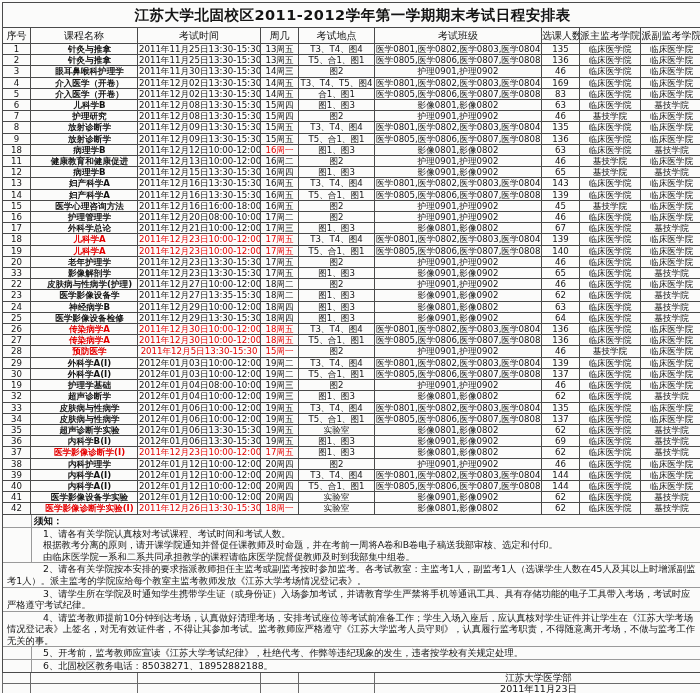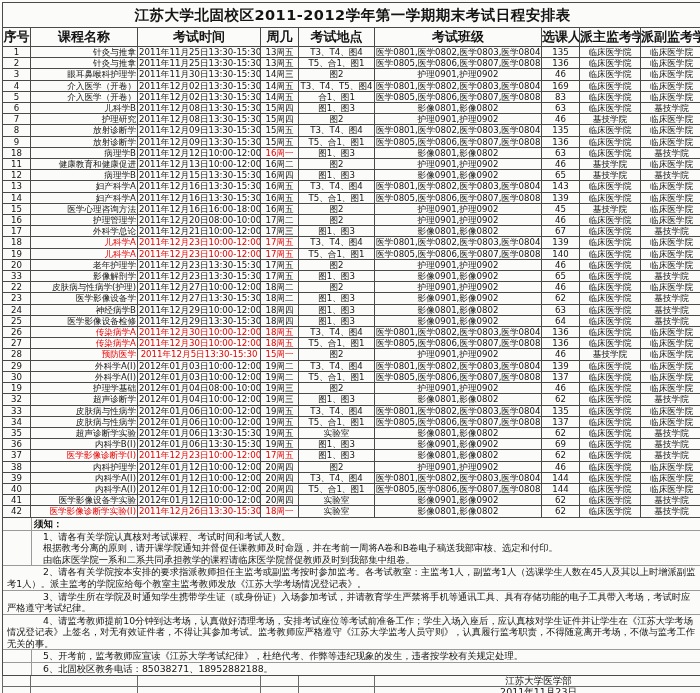--- a/index.html
+++ b/index.html
@@ -3,23 +3,23 @@
 <meta charset="utf-8">
 <style>
   html,body{margin:0;padding:0;background:#fbfbfa;}
   body{width:700px;height:693px;overflow:hidden;
        font-family:"DejaVu Sans",sans-serif;color:#141414;}
   .sheet{position:absolute;left:2px;top:2px;width:696px;}
   table{border-collapse:collapse;table-layout:fixed;width:696px;}
   td,th{border:1px solid #4a4a4a;overflow:hidden;white-space:nowrap;
         padding:0 1px;text-align:center;vertical-align:middle;}
   th.title-cell{height:24px;font-size:14.5px;font-weight:bold;letter-spacing:.5px;}
-  thead th.colhead{height:15px;font-size:13px;font-weight:bold;padding:0;}
+  thead th.colhead{height:15px;font-size:10px;font-weight:normal;padding:0;}
   tbody td{height:10.2px;font-size:8.6px;line-height:10.2px;}
-  td.left{text-align:right;padding-left:12px;}
+  td.left{text-align:center;padding-left:12px;font-weight:bold;}
   td.red{color:#e60000;}
   tr.footer-row td{height:10.5px;font-size:9.5px;border:1px solid #6a6a6a;}
   td.notes-cell{padding:0;text-align:left;}
   .note-label{font-size:9.5px;font-weight:bold;height:12px;line-height:12px;
               padding-left:31px;border-bottom:1px solid #9a9a9a;position:relative;}
   .note-item{position:relative;border-bottom:1px solid #9a9a9a;}
   .note-item:last-child{border-bottom:none;}
   .note-item p{margin:0;padding:0 4px;font-size:9.3px;line-height:11.6px;
                text-indent:36px;white-space:normal;}
   .stub::before{content:'';position:absolute;left:28px;top:0;bottom:0;
@@ -297,21 +297,21 @@
           <td>18周二</td>
           <td>图2</td>
           <td>护理0901,护理0902</td>
           <td>46</td>
           <td>临床医学院</td>
           <td>临床医学院</td>
         </tr>
         <tr>
           <td>23</td>
           <td class="left">医学影像设备学</td>
-          <td>2011年12月27日13:30-15:30</td>
+          <td>2011年12月27日13:35-15:30</td>
           <td>18周二</td>
           <td>图1、图3</td>
           <td>影像0901,影像0902</td>
           <td>62</td>
           <td>临床医学院</td>
           <td>基技学院</td>
         </tr>
         <tr>
           <td>24</td>
           <td class="left">神经病学B</td>

